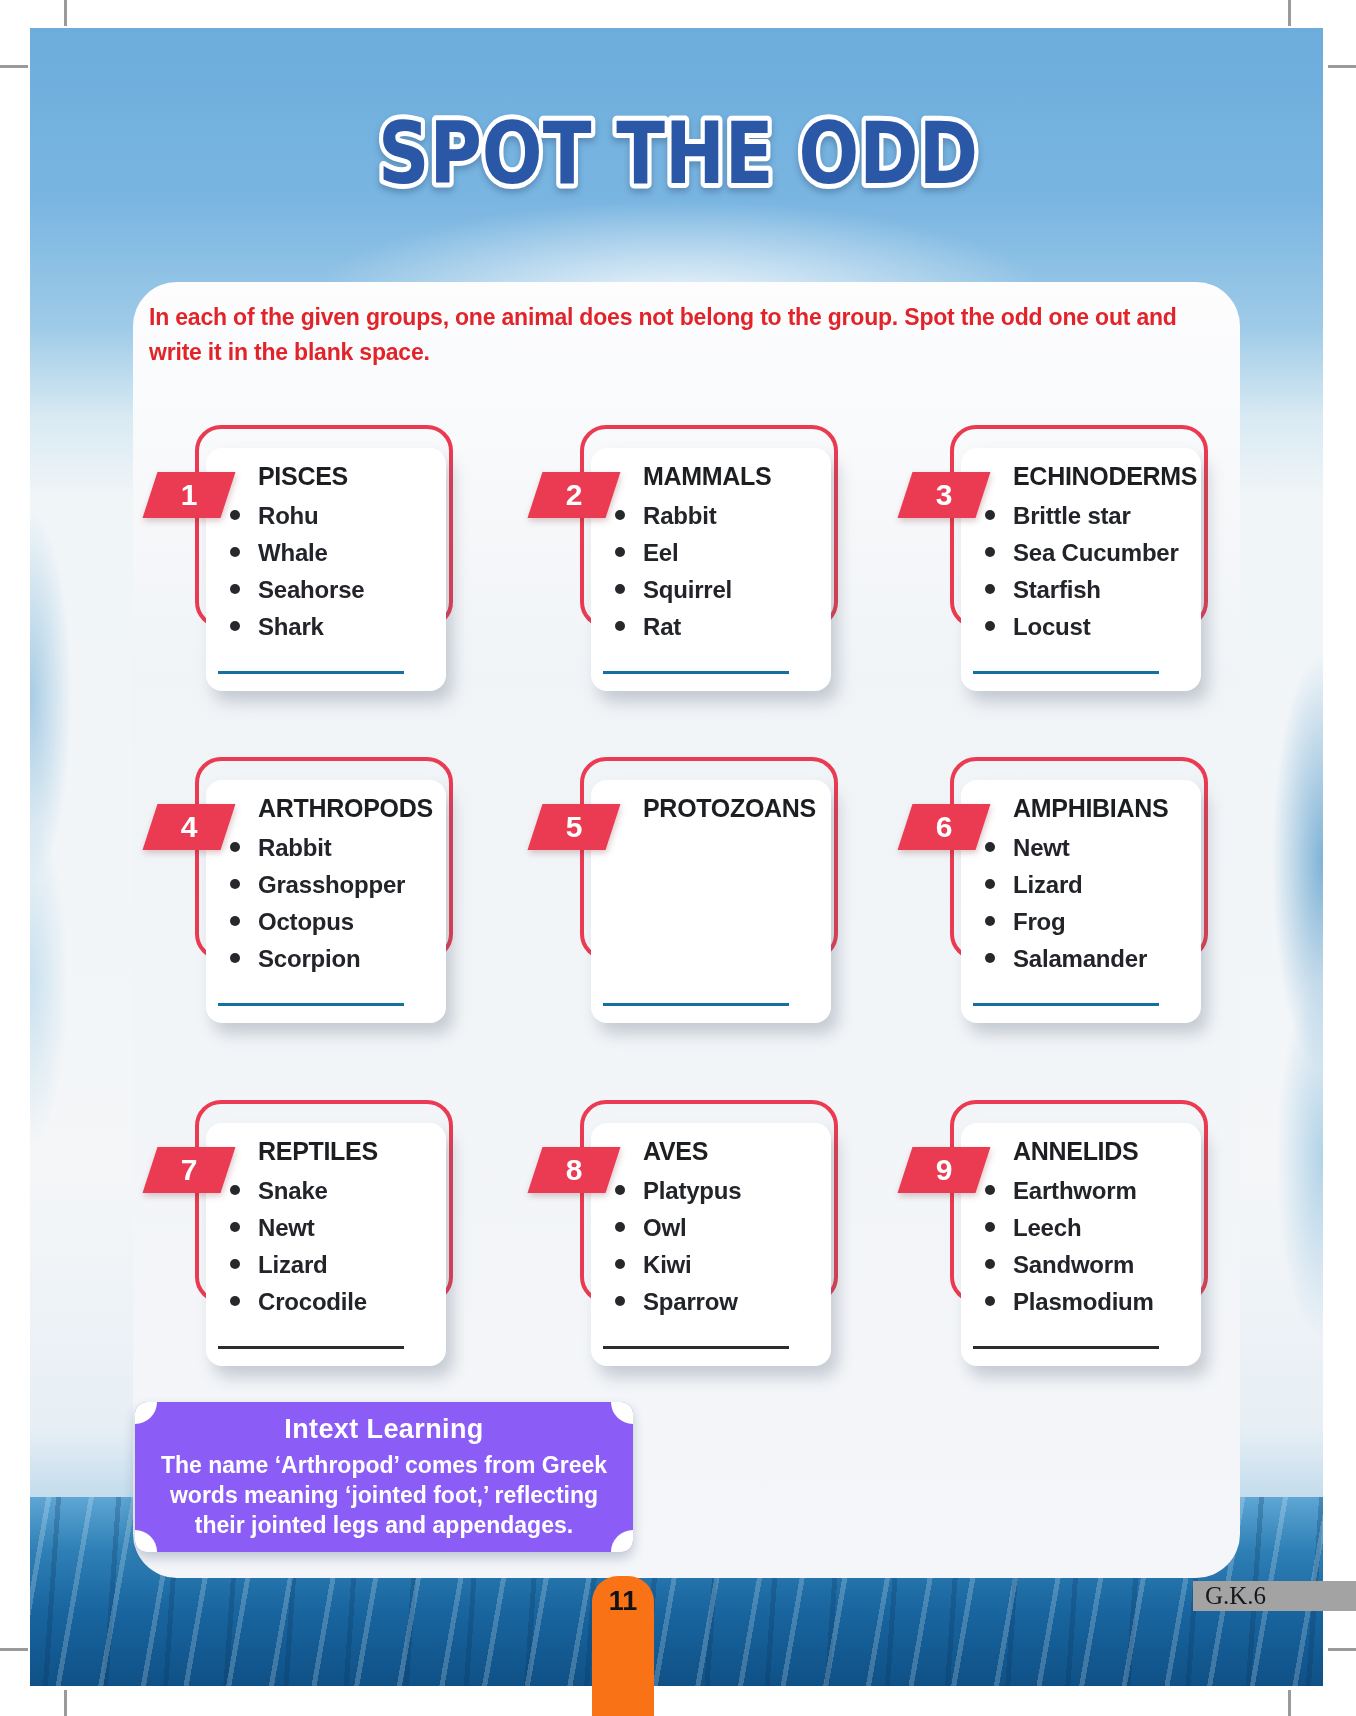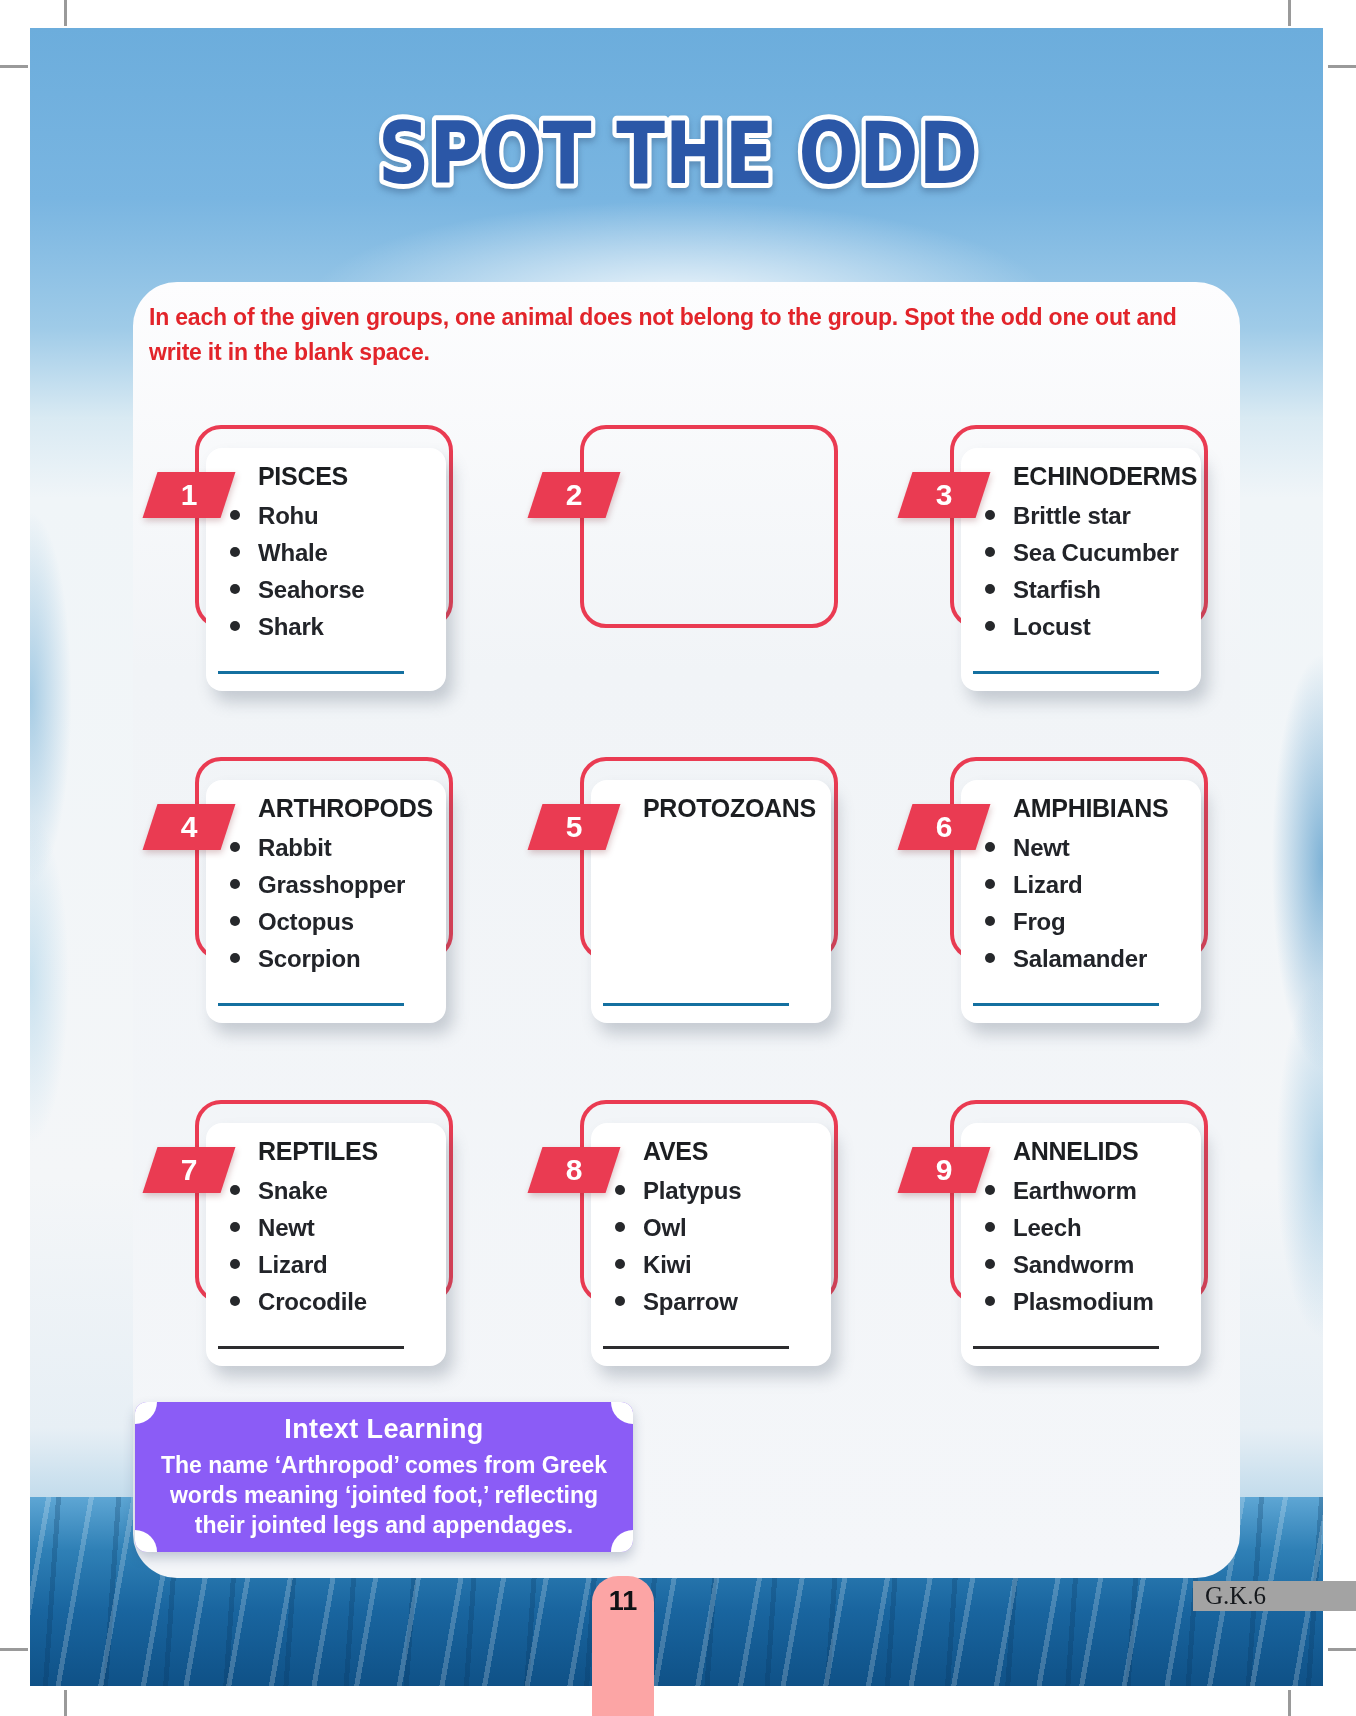--- a/index.html
+++ b/index.html
@@ -94,21 +94,21 @@
     box-shadow:0 6px 12px rgba(40,60,100,.25);
   }
   .notch{position:absolute;width:44px;height:44px;background:#ffffff;border-radius:50%;}
   .notch.tl{left:-22px;top:-22px;} .notch.tr{right:-22px;top:-22px;}
   .notch.bl{left:-22px;bottom:-22px;} .notch.br{right:-22px;bottom:-22px;}
   .intext-title{margin-top:12px;text-align:center;font-size:27px;font-weight:bold;color:#fff;letter-spacing:.4px;}
   .intext-body{margin:5px auto 0;width:452px;text-align:center;font-size:23px;font-weight:bold;line-height:30px;color:#fff;}
   
   .page-tab{
     position:absolute;left:592px;top:1576px;width:62px;height:140px;
-    background:#fca5a5;border-radius:26px 26px 0 0;z-index:5;text-align:center;
+    background:#f97316;border-radius:26px 26px 0 0;z-index:5;text-align:center;
   }
   .page-tab span{display:inline-block;margin-top:10px;font-size:27px;font-weight:600;color:#101215;}
   .book-code{
     position:absolute;left:1193px;top:1581px;width:180px;height:30px;
     background:#a3a3a3;z-index:5;
   }
   .book-code span{
     display:inline-block;margin:1px 0 0 12px;font-family:"Liberation Serif",serif;
     font-size:25px;color:#15181c;
   }
@@ -155,20 +155,30 @@
               <li>Shark</li>
             </ul>
       <div class="blank"></div>
     </div>
     <div class="tag">
       <span>1</span>
     </div>
   </div>
         <div class="cell c1 r0">
     <div class="outline"></div>
+    <div class="gcard">
+      <div class="gtitle">MAMMALS</div>
+      <ul>
+              <li>Rabbit</li>
+              <li>Eel</li>
+              <li>Squirrel</li>
+              <li>Rat</li>
+            </ul>
+      <div class="blank"></div>
+    </div>
     <div class="tag">
       <span>2</span>
     </div>
   </div>
         <div class="cell c2 r0">
     <div class="outline"></div>
     <div class="gcard">
       <div class="gtitle">ECHINODERMS</div>
       <ul>
               <li>Brittle star</li>

